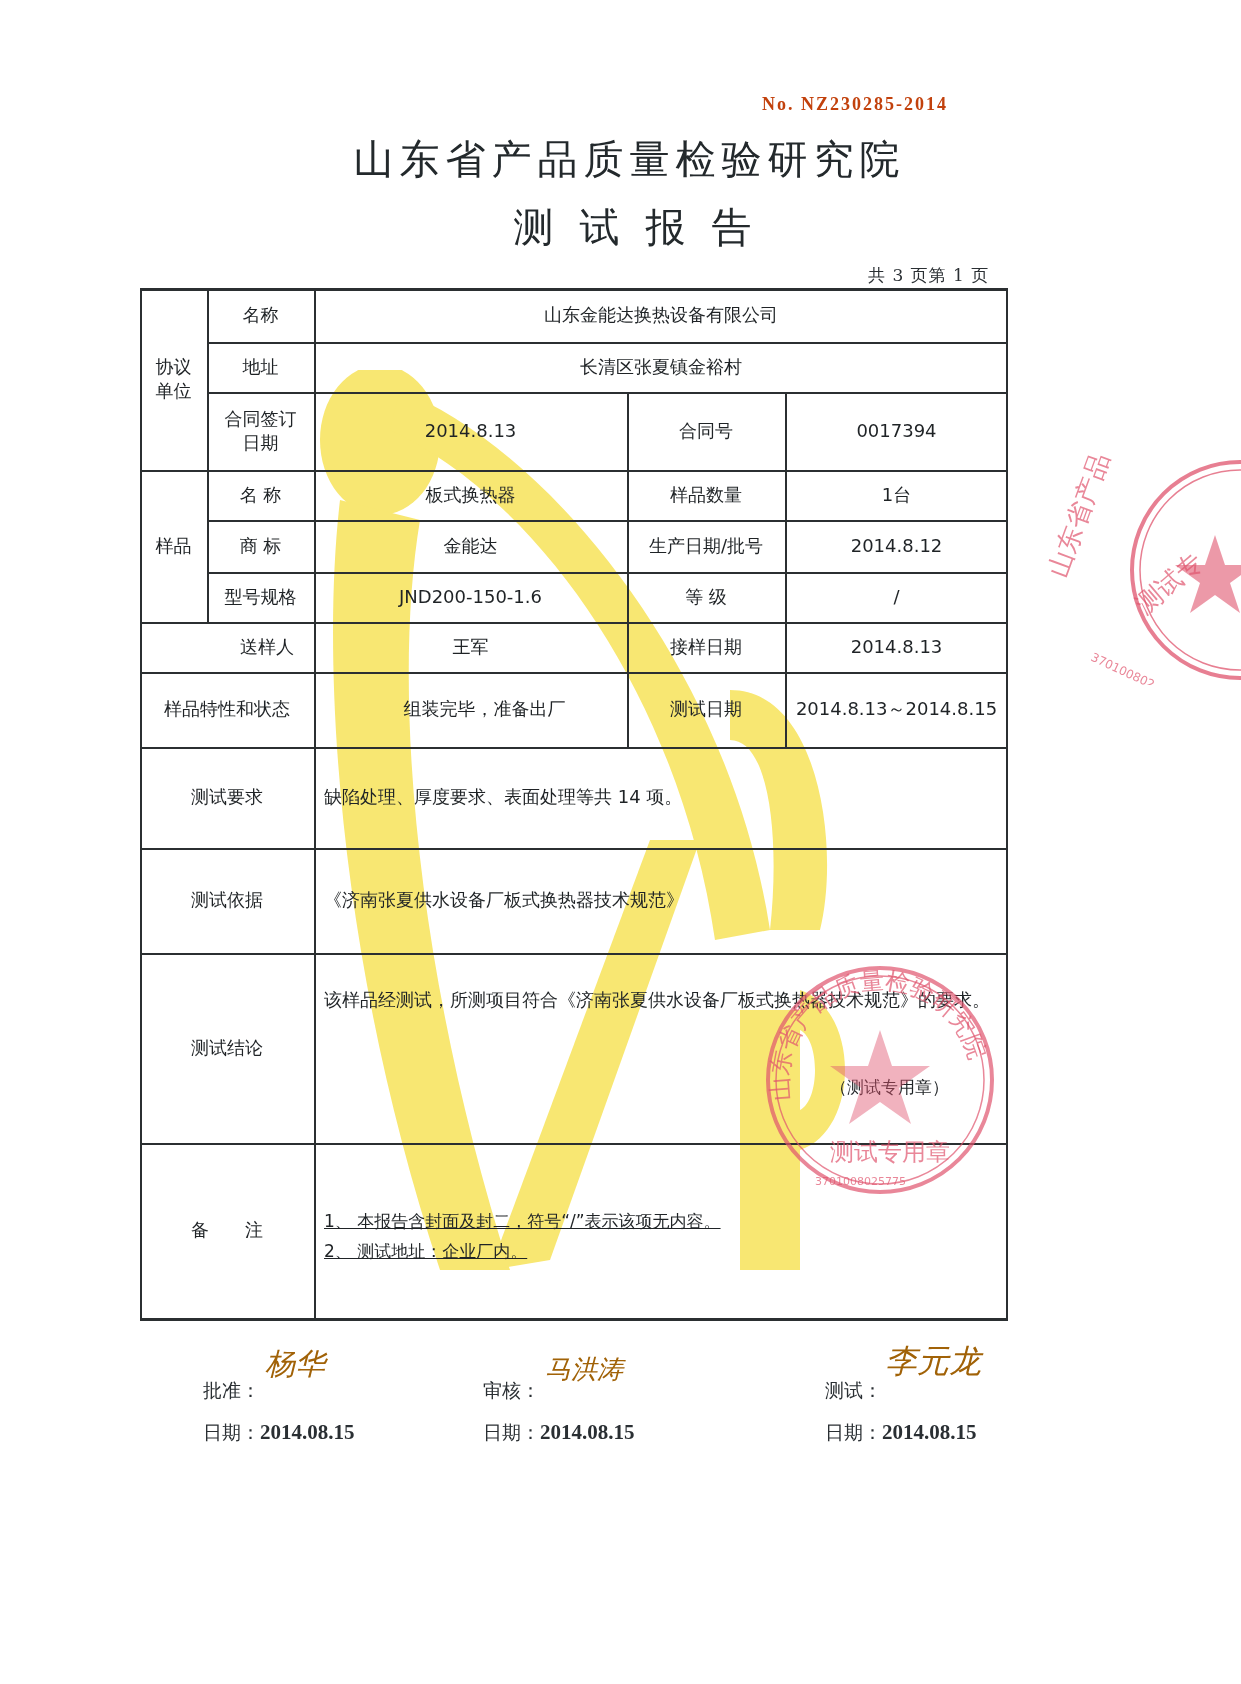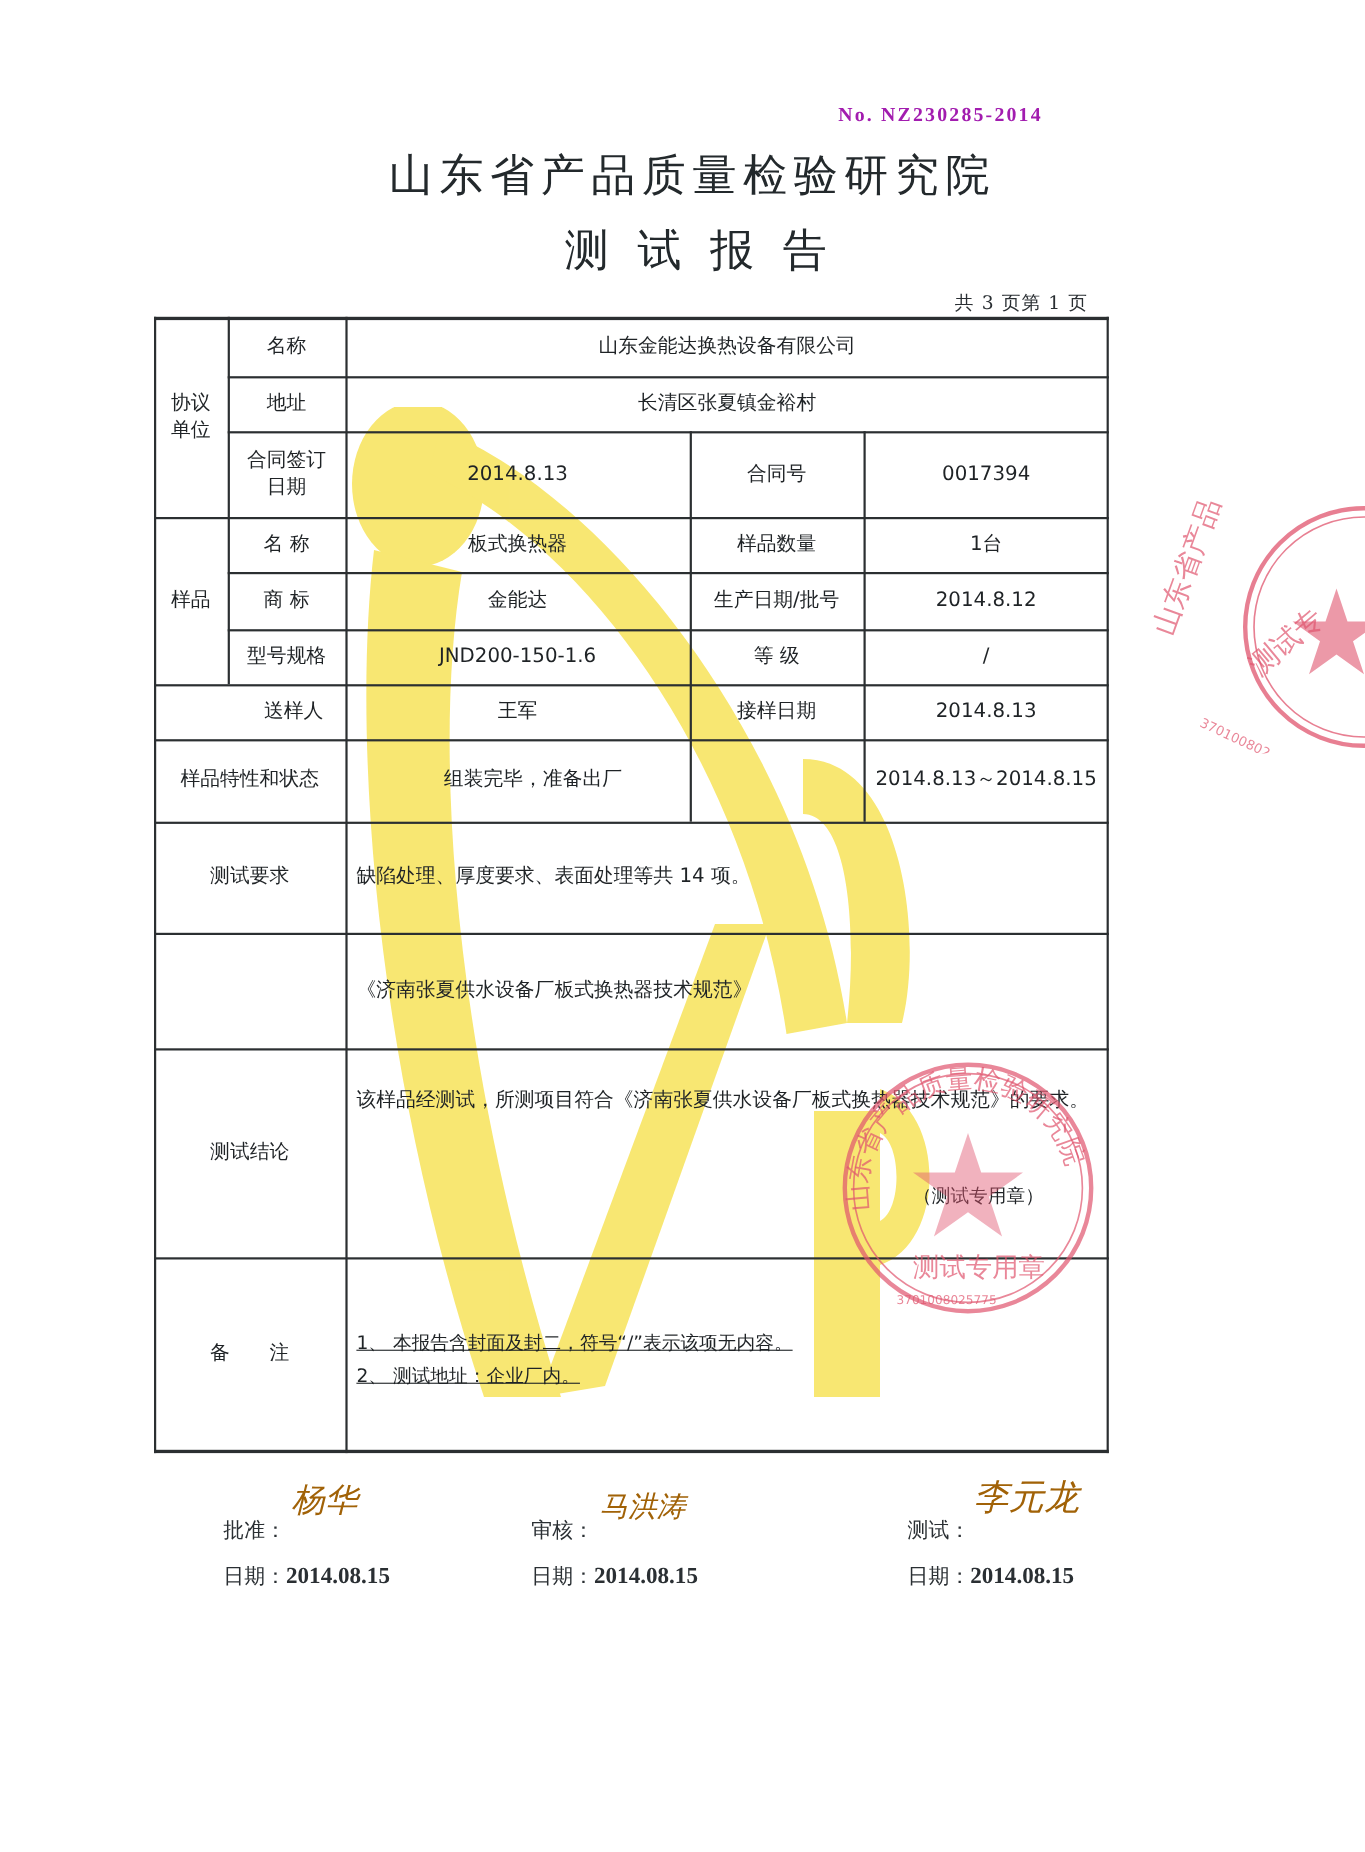--- a/index.html
+++ b/index.html
@@ -1,19 +1,19 @@
 <!DOCTYPE html>
 <html><head>
 <meta charset="utf-8">
 <style>
   html, body { margin:0; padding:0; }
   body { width:1241px; height:1684px; background:#ffffff; position:relative; overflow:hidden;
          font-family:"DejaVu Serif", "Liberation Serif", serif; color:#1f2326; }
   .abs { position:absolute; }
-  #report-no { left:762px; top:94px; font-family:"Liberation Serif", serif; font-weight:bold; font-size:18px; letter-spacing:2px; color:#a21caf; }
+  #report-no { left:762px; top:94px; font-family:"Liberation Serif", serif; font-weight:bold; font-size:18px; letter-spacing:2px; color:#c2410c; }
   #org-title { left:0; width:1241px; top:132px; text-align:center; font-size:40px; letter-spacing:6px; color:#23292c; padding-left:18px; box-sizing:border-box; }
   #doc-title { left:0; width:1241px; top:200px; text-align:center; font-size:40px; letter-spacing:26px; color:#23292c; padding-left:50px; box-sizing:border-box; }
   #page-info { left:868px; top:264px; font-size:17px; letter-spacing:1px; color:#2a2f33; }
 
   
   #watermark { left:300px; top:370px; width:560px; height:950px; pointer-events:none; }
 
   
   #report-table { left:140px; top:288px; width:868px; height:1032px; }
   .cell { position:absolute; box-sizing:border-box; display:flex; align-items:center; justify-content:center; text-align:center;
@@ -104,25 +104,27 @@
   <div class="cell" style="left:487px;top:284px;width:158px;height:50px;">等 级</div>
   <div class="cell" style="left:645px;top:284px;width:223px;height:50px;">/</div>
 
   <div class="cell" style="left:0;top:334px;width:174px;height:50px;margin-left:40px;">送样人</div>
   <div class="cell" style="left:174px;top:334px;width:313px;height:50px;">王军</div>
   <div class="cell" style="left:487px;top:334px;width:158px;height:50px;">接样日期</div>
   <div class="cell" style="left:645px;top:334px;width:223px;height:50px;">2014.8.13</div>
 
   <div class="cell" style="left:0;top:384px;width:174px;height:75px;">样品特性和状态</div>
   <div class="cell" style="left:174px;top:384px;width:313px;height:75px;padding-left:28px;">组装完毕，准备出厂</div>
+  <div class="cell" style="left:487px;top:384px;width:158px;height:75px;">测试日期</div>
   <div class="cell" style="left:645px;top:384px;width:223px;height:75px;">2014.8.13～2014.8.15</div>
 
   <div class="cell" style="left:0;top:459px;width:174px;height:101px;">测试要求</div>
   <div class="cell left" style="left:174px;top:459px;width:694px;height:101px;">缺陷处理、厚度要求、表面处理等共 14 项。</div>
 
+  <div class="cell" style="left:0;top:560px;width:174px;height:105px;">测试依据</div>
   <div class="cell left" style="left:174px;top:560px;width:694px;height:105px;">《济南张夏供水设备厂板式换热器技术规范》</div>
 
   <div class="cell" style="left:0;top:665px;width:174px;height:190px;">测试结论</div>
   <div class="cell left" style="left:174px;top:700px;width:694px;height:80px;align-items:flex-start;padding-right:14px;">该样品经测试，所测项目符合《济南张夏供水设备厂板式换热器技术规范》的要求。</div>
   <div class="abs" style="left:690px;top:788px;font-family:'DejaVu Sans',sans-serif;font-size:17px;">（测试专用章）</div>
 
   <div class="cell" style="left:0;top:855px;width:174px;height:175px;white-space:pre;">备　　注</div>
   <div class="abs" style="left:184px;top:918px;font-family:'DejaVu Sans',sans-serif;font-size:17px;line-height:30px;text-decoration:underline;">
     <div>1、 本报告含封面及封二，符号“/”表示该项无内容。</div>
     <div>2、 测试地址：企业厂内。</div>

